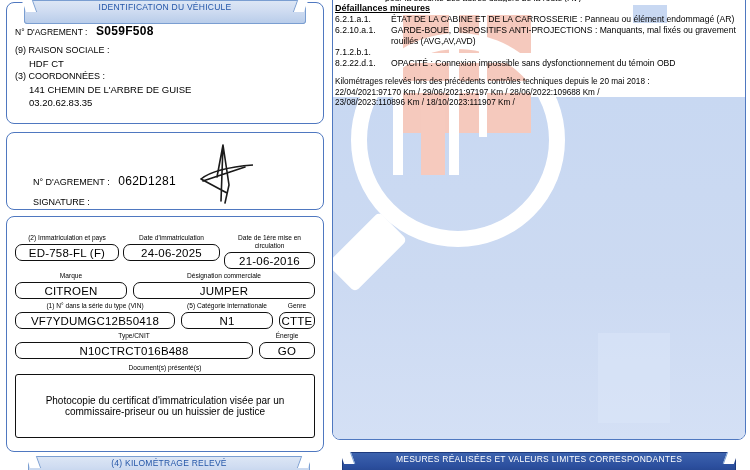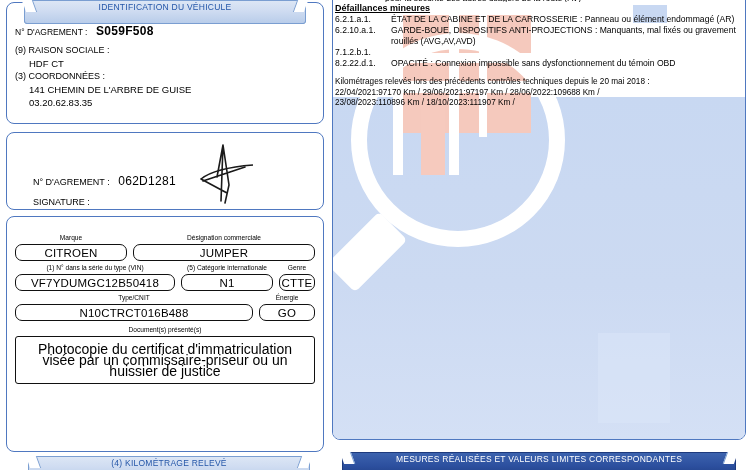--- a/index.html
+++ b/index.html
@@ -112,27 +112,27 @@
     font-size: 11.5px;
     box-sizing: border-box;
     width: 100%;
     letter-spacing: .2px;
     overflow: hidden;
     white-space: nowrap;
   }
   .docbox {
     border: 1.2px solid #111;
     border-radius: 3px;
-    height: 48px;
+    height: 64px;
     margin: 0 8px;
     display: flex;
     align-items: center;
     justify-content: center;
     text-align: center;
-    font-size: 14px;
+    font-size: 10px;
     line-height: 11px;
     padding: 0 6px;
     box-sizing: border-box;
   }
 
   #banner-km {
     position: absolute; left: 26px; top: 456px; width: 282px;
   }
 
   
@@ -298,20 +298,35 @@
     </div>
     <div class="banner" id="banner-controleur">
       <div class="notch-l"></div>
       <div class="notch-r"></div>
       <span>(9) IDENTIFICATION DU CONTRÔLEUR</span>
     </div>
 
     <div class="card" id="card-vehicule">
       <div class="veh-body">
 
+        <div class="vrow">
+          <div class="vcell" style="flex:0 0 104px;">
+            <div class="vcap">(2) Immatriculation et pays</div>
+            <div class="vbox">ED-758-FL (F)</div>
+          </div>
+          <div class="vcell" style="flex:0 0 97px; margin-left:4px;">
+            <div class="vcap">Date d'immatriculation</div>
+            <div class="vbox">24-06-2025</div>
+          </div>
+          <div class="vcell" style="flex:1 1 auto; margin-left:4px;">
+            <div class="vcap">Date de 1ère mise en
+circulation</div>
+            <div class="vbox">21-06-2016</div>
+          </div>
+        </div>
 
         <div class="vrow">
           <div class="vcell" style="flex:0 0 112px;">
             <div class="vcap">Marque</div>
             <div class="vbox">CITROEN</div>
           </div>
           <div class="vcell" style="flex:1 1 auto; margin-left:6px;">
             <div class="vcap">Désignation commerciale</div>
             <div class="vbox">JUMPER</div>
           </div>

